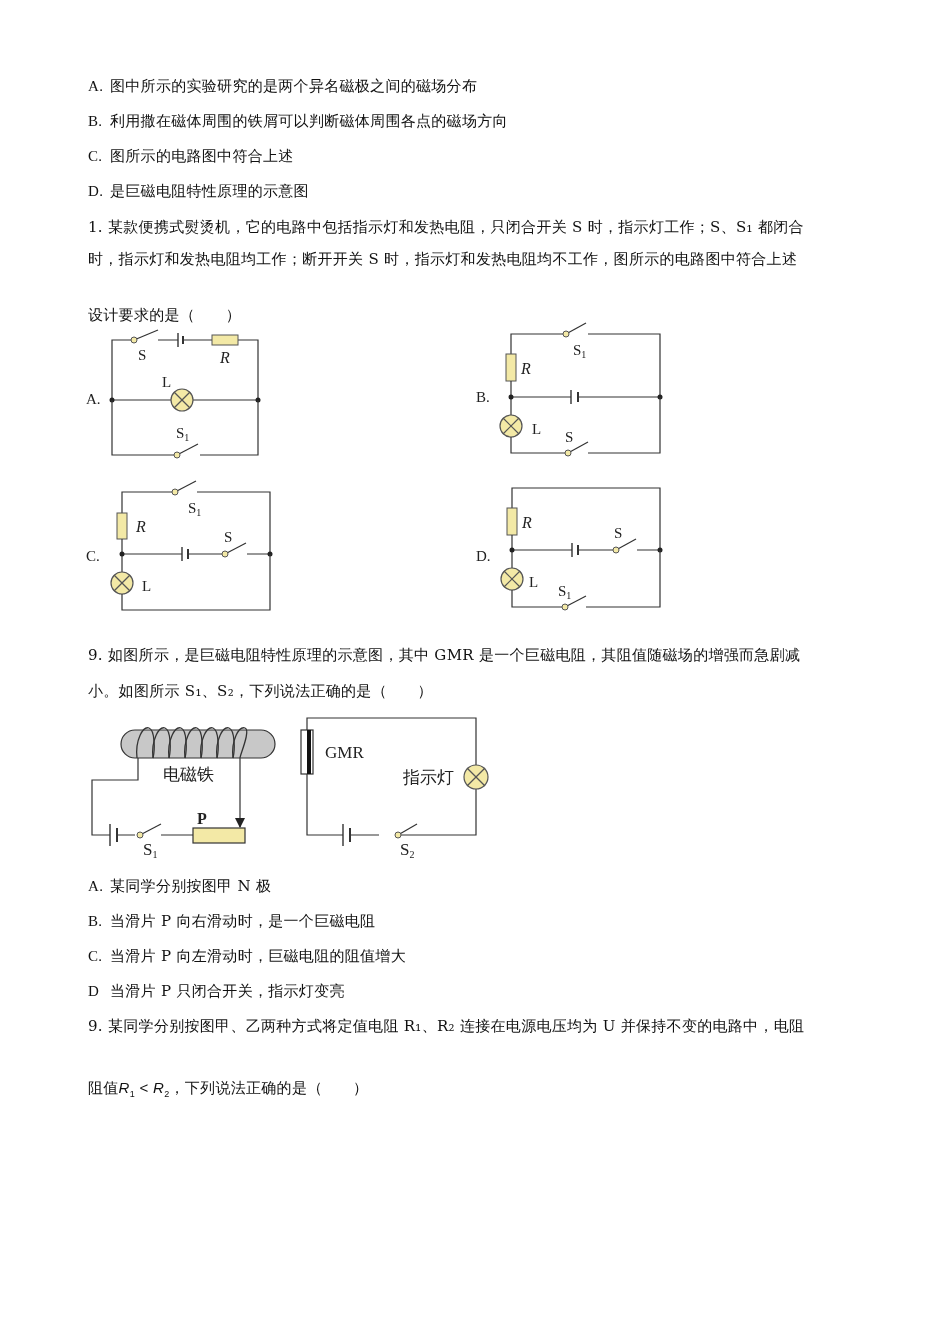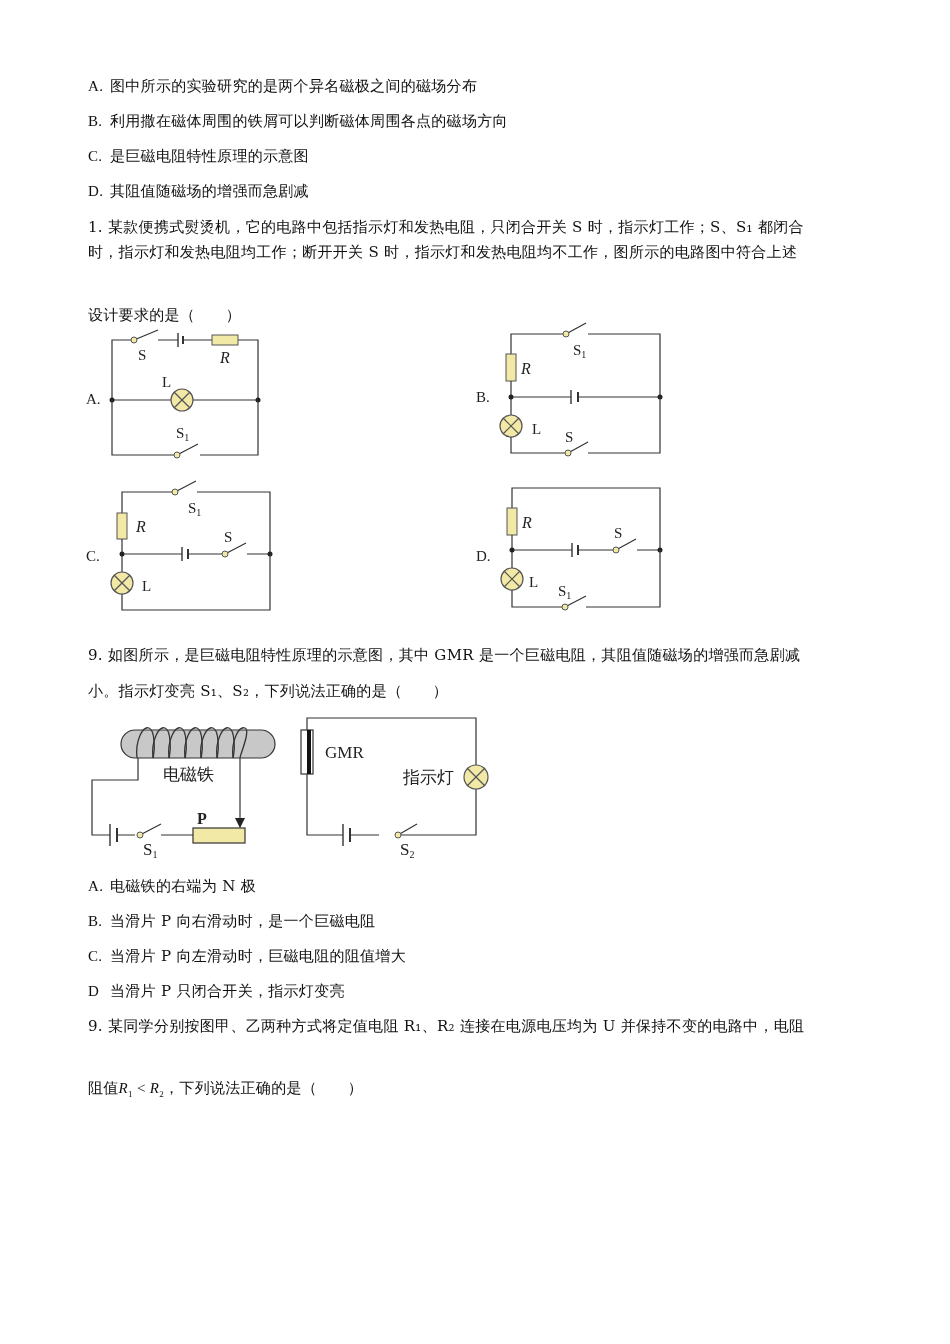--- a/index.html
+++ b/index.html
@@ -10,32 +10,32 @@
   .circuit{position:absolute;}
   .circuit svg{overflow:visible;}
   .clabel{font-family:"Liberation Serif",serif;font-size:15px;fill:#222;}
   .clabel-i{font-family:"Liberation Serif",serif;font-style:italic;font-size:16px;fill:#222;}
   .sub{font-size:10px;}
   .wire{stroke:#333;stroke-width:1.2;fill:none;}
   .res{fill:#f3e9a6;stroke:#555;stroke-width:1;}
   .lamp{fill:#f3e9a6;stroke:#555;stroke-width:1.2;}
   .node{fill:#222;}
   .swc{fill:#f3e9a6;stroke:#555;stroke-width:1;}
-  .math{font-family:Liberation Serif, serif;font-style:italic;}
+  .math{font-family:Liberation Sans, sans-serif;font-style:italic;}
 </style>
 </head>
 <body>
 
 <div class="line" style="top:76px"><span class="opt-letter">A.</span><span>图中所示的实验研究的是两个异名磁极之间的磁场分布</span></div>
 <div class="line" style="top:111px"><span class="opt-letter">B.</span><span>利用撒在磁体周围的铁屑可以判断磁体周围各点的磁场方向</span></div>
-<div class="line" style="top:146px"><span class="opt-letter">C.</span><span>是巨磁电阻特性原理的示意图</span></div>
-<div class="line" style="top:181px"><span class="opt-letter">D.</span><span>其阻值随磁场的增强而急剧减</span></div>
+<div class="line" style="top:146px"><span class="opt-letter">C.</span><span>图所示的电路图中符合上述</span></div>
+<div class="line" style="top:181px"><span class="opt-letter">D.</span><span>是巨磁电阻特性原理的示意图</span></div>
 
 <div class="line" style="top:217px">1. 某款便携式熨烫机，它的电路中包括指示灯和发热电阻，只闭合开关 S 时，指示灯工作；S、S₁ 都闭合</div>
-<div class="line" style="top:242px">时，指示灯和发热电阻均工作；断开开关 S 时，指示灯和发热电阻均不工作，图所示的电路图中符合上述</div>
+<div class="line" style="top:249px">时，指示灯和发热电阻均工作；断开开关 S 时，指示灯和发热电阻均不工作，图所示的电路图中符合上述</div>
 <div class="line" style="top:305px">设计要求的是（　　）</div>
 
 <div class="circuit" style="left:80px;top:320px">
 <svg width="200" height="140">
   <text x="6" y="84" class="clabel">A.</text>
 
   <path class="wire" d="M32 80 V20 H54 M78 20 H98 M102 20 H106 M106 20 H132 M158 20 H178 V80"></path>
   <line x1="54" y1="20" x2="78" y2="10" stroke="#333" stroke-width="1.2"></line>
   <circle cx="54" cy="20" r="3" class="swc"></circle>
   <line x1="98" y1="13" x2="98" y2="27" stroke="#333" stroke-width="1.4"></line>
@@ -129,21 +129,21 @@
   <line x1="50" y1="96" x2="34" y2="112" stroke="#555" stroke-width="1.2"></line>
   <text x="59" y="112" class="clabel">L</text>
   <path class="wire" d="M42 115 V132 H95 M116 132 H190 V75"></path>
   <line x1="95" y1="132" x2="116" y2="121" stroke="#333" stroke-width="1.2"></line>
   <circle cx="95" cy="132" r="3" class="swc"></circle>
   <text x="88" y="121" class="clabel"><tspan>S</tspan><tspan class="sub" dy="3">1</tspan></text>
 </svg>
 </div>
 
 <div class="line" style="top:645px">9. 如图所示，是巨磁电阻特性原理的示意图，其中 GMR 是一个巨磁电阻，其阻值随磁场的增强而急剧减</div>
-<div class="line" style="top:681px">小。指示灯变亮 S₁、S₂，下列说法正确的是（　　）</div>
+<div class="line" style="top:681px">小。如图所示 S₁、S₂，下列说法正确的是（　　）</div>
 
 <div class="circuit" style="left:85px;top:710px">
 <svg width="410" height="155">
 
   <rect x="36" y="20" width="154" height="28" rx="14" ry="14" fill="#c8c8c8" stroke="#333" stroke-width="1.2"></rect>
 
   <g stroke="#333" stroke-width="1.3" fill="none">
     <path d="M52 48 C50 30 58 16 64 18 C70 20 70 40 68 48"></path>
     <path d="M68 48 C66 30 74 16 80 18 C86 20 86 40 84 48"></path>
     <path d="M84 48 C82 30 90 16 96 18 C102 20 102 40 100 48"></path>
@@ -175,21 +175,21 @@
   <text x="318" y="73" class="clabel" style="font-size:17px;font-family:'DejaVu Sans',sans-serif;">指示灯</text>
   <line x1="258" y1="114" x2="258" y2="136" stroke="#333" stroke-width="1.4"></line>
   <line x1="265" y1="118" x2="265" y2="132" stroke="#333" stroke-width="2"></line>
   <line x1="395" y1="125" x2="395" y2="125"></line>
   <line x1="313" y1="125" x2="332" y2="114" stroke="#333" stroke-width="1.2"></line>
   <circle cx="313" cy="125" r="3" class="swc"></circle>
   <text x="315" y="145" class="clabel" style="font-size:17px"><tspan>S</tspan><tspan class="sub" dy="3">2</tspan></text>
 </svg>
 </div>
 
-<div class="line" style="top:876px"><span class="opt-letter">A.</span><span>电磁铁的右端为 N 极</span></div>
+<div class="line" style="top:876px"><span class="opt-letter">A.</span><span>某同学分别按图甲 N 极</span></div>
 <div class="line" style="top:911px"><span class="opt-letter">B.</span><span>当滑片 P 向右滑动时，是一个巨磁电阻</span></div>
 <div class="line" style="top:946px"><span class="opt-letter">C.</span><span>当滑片 P 向左滑动时，巨磁电阻的阻值增大</span></div>
 <div class="line" style="top:981px"><span class="opt-letter">D</span><span>当滑片 P 只闭合开关，指示灯变亮</span></div>
 
 <div class="line" style="top:1016px">9. 某同学分别按图甲、乙两种方式将定值电阻 R₁、R₂ 连接在电源电压均为 U 并保持不变的电路中，电阻</div>
 <div class="line" style="top:1078px">
   <span>阻值</span><span class="math"><span>R</span><sub style="font-size:9px;font-style:normal">1</sub><span style="font-style:normal"> &lt; </span><span>R</span><sub style="font-size:9px;font-style:normal">2</sub></span><span>，下列说法正确的是（　　）</span>
 </div>
 
 </body></html>

